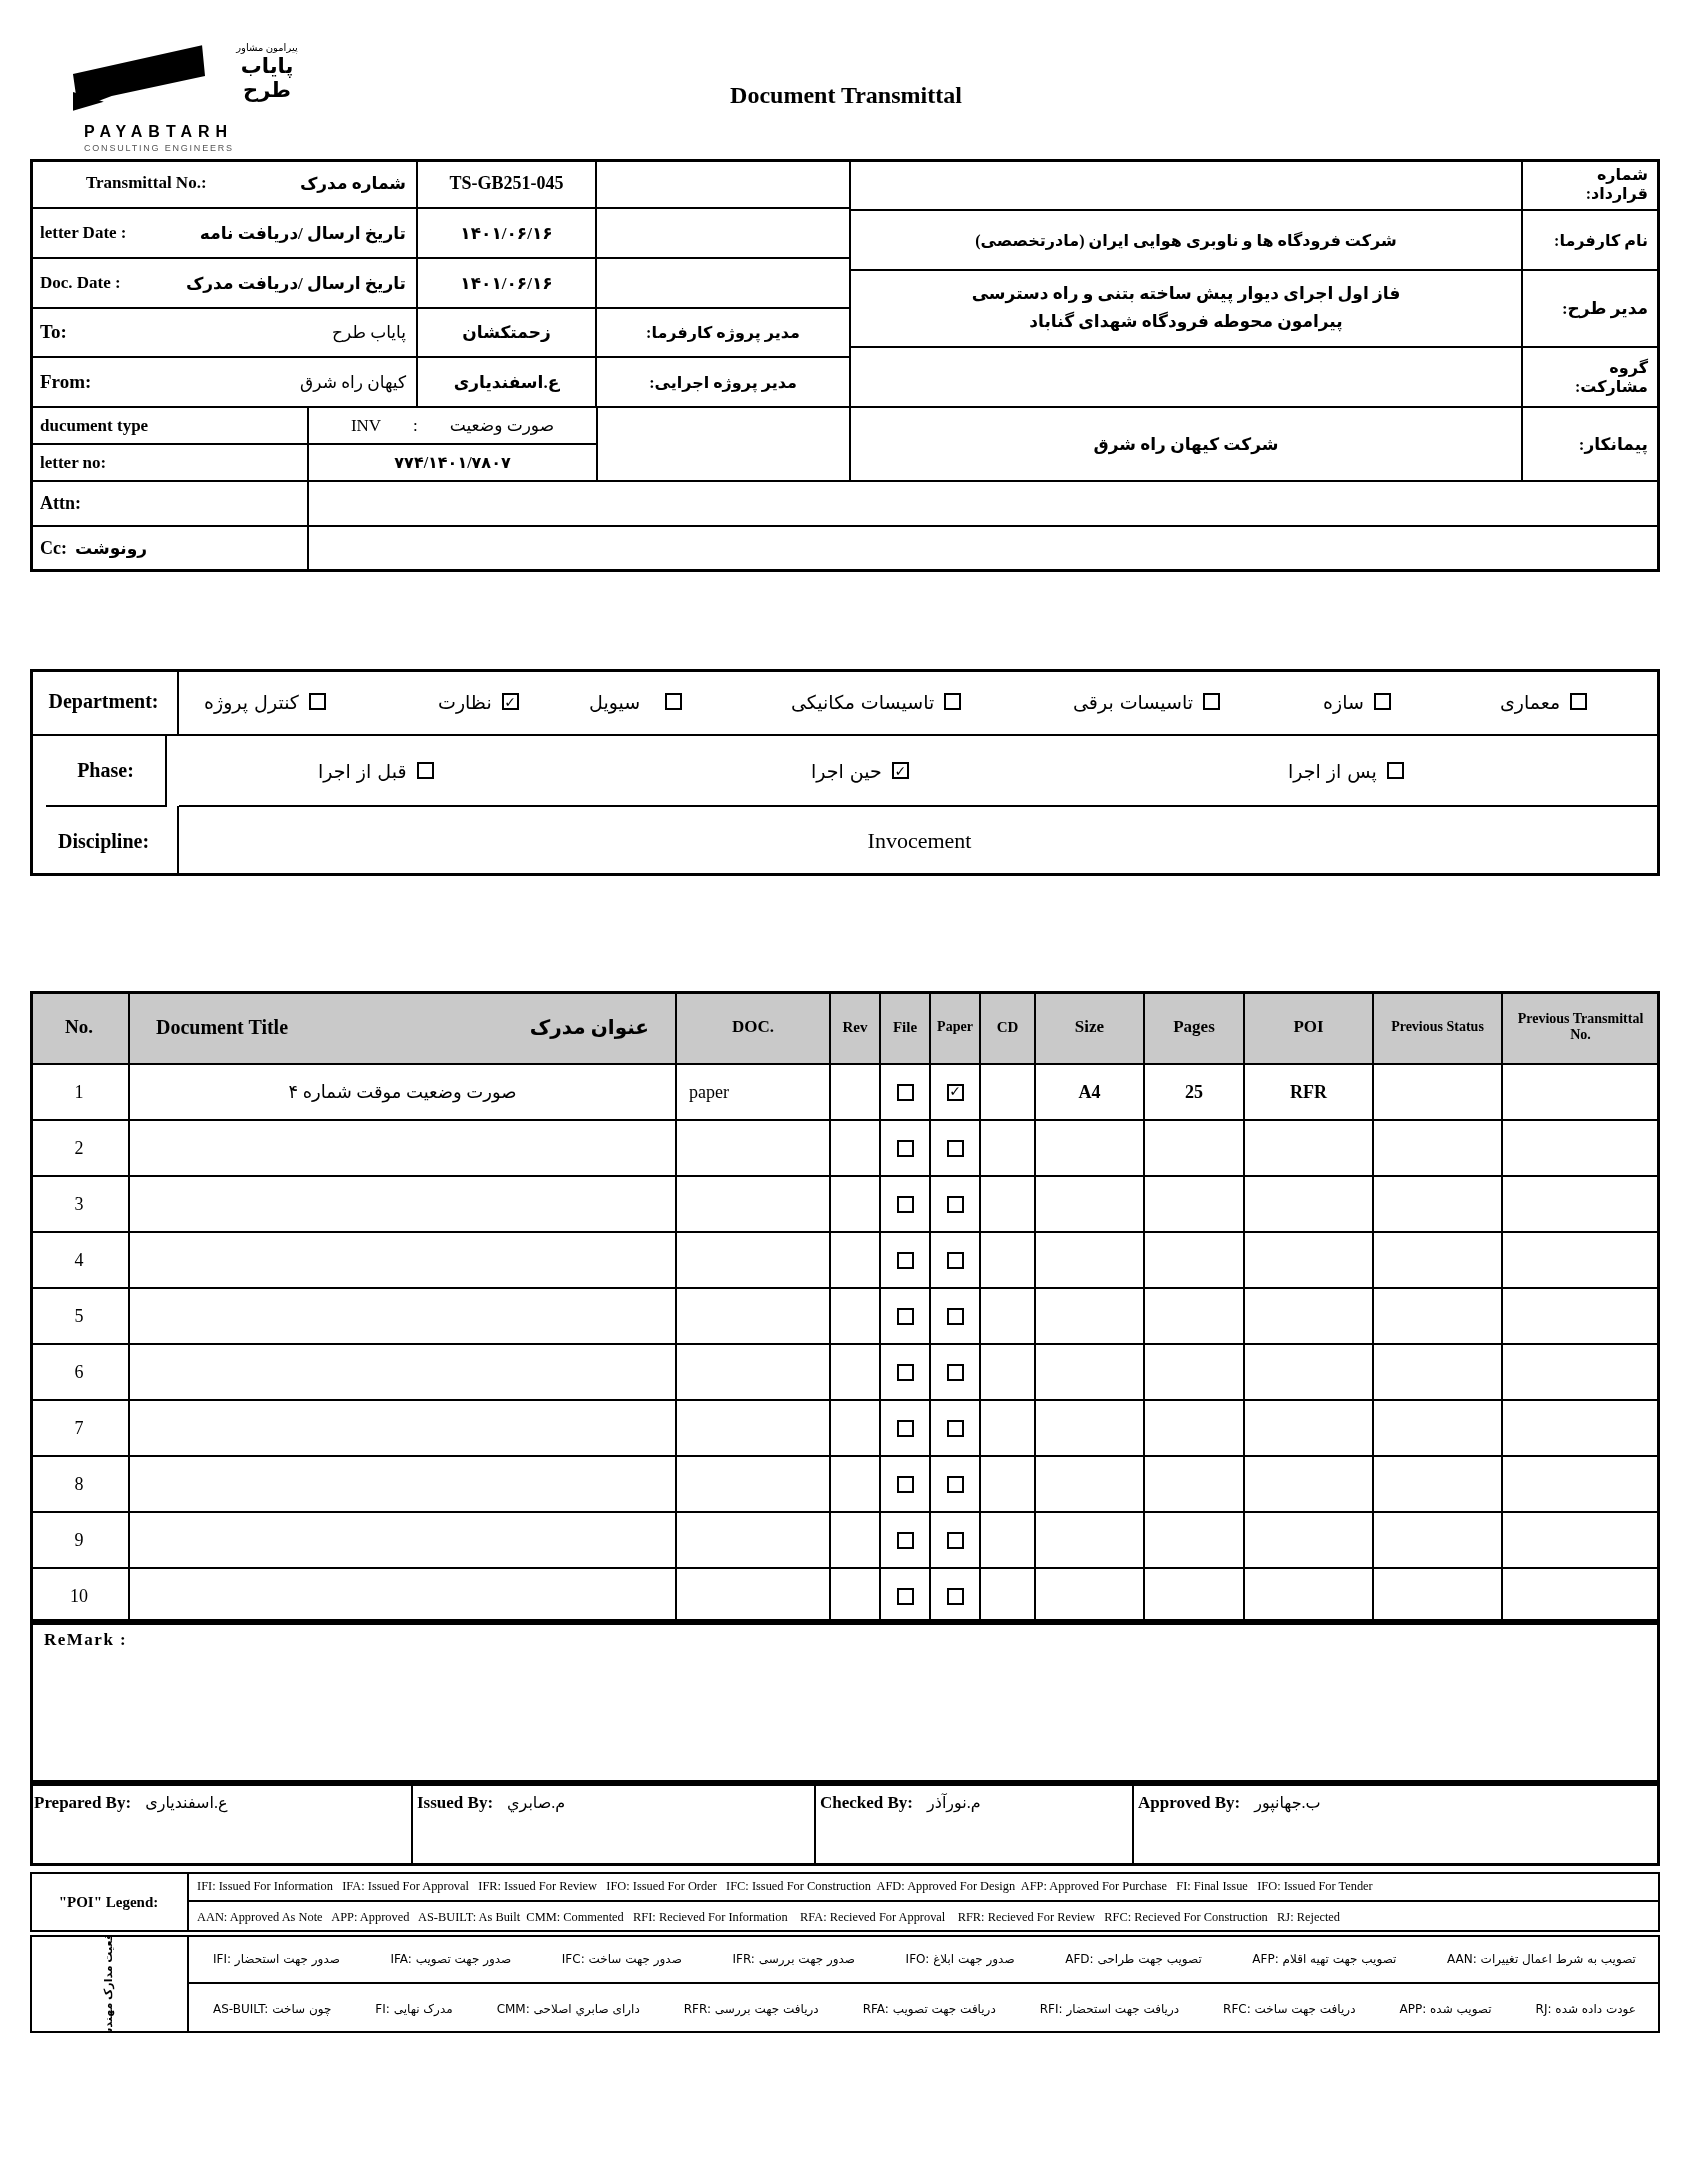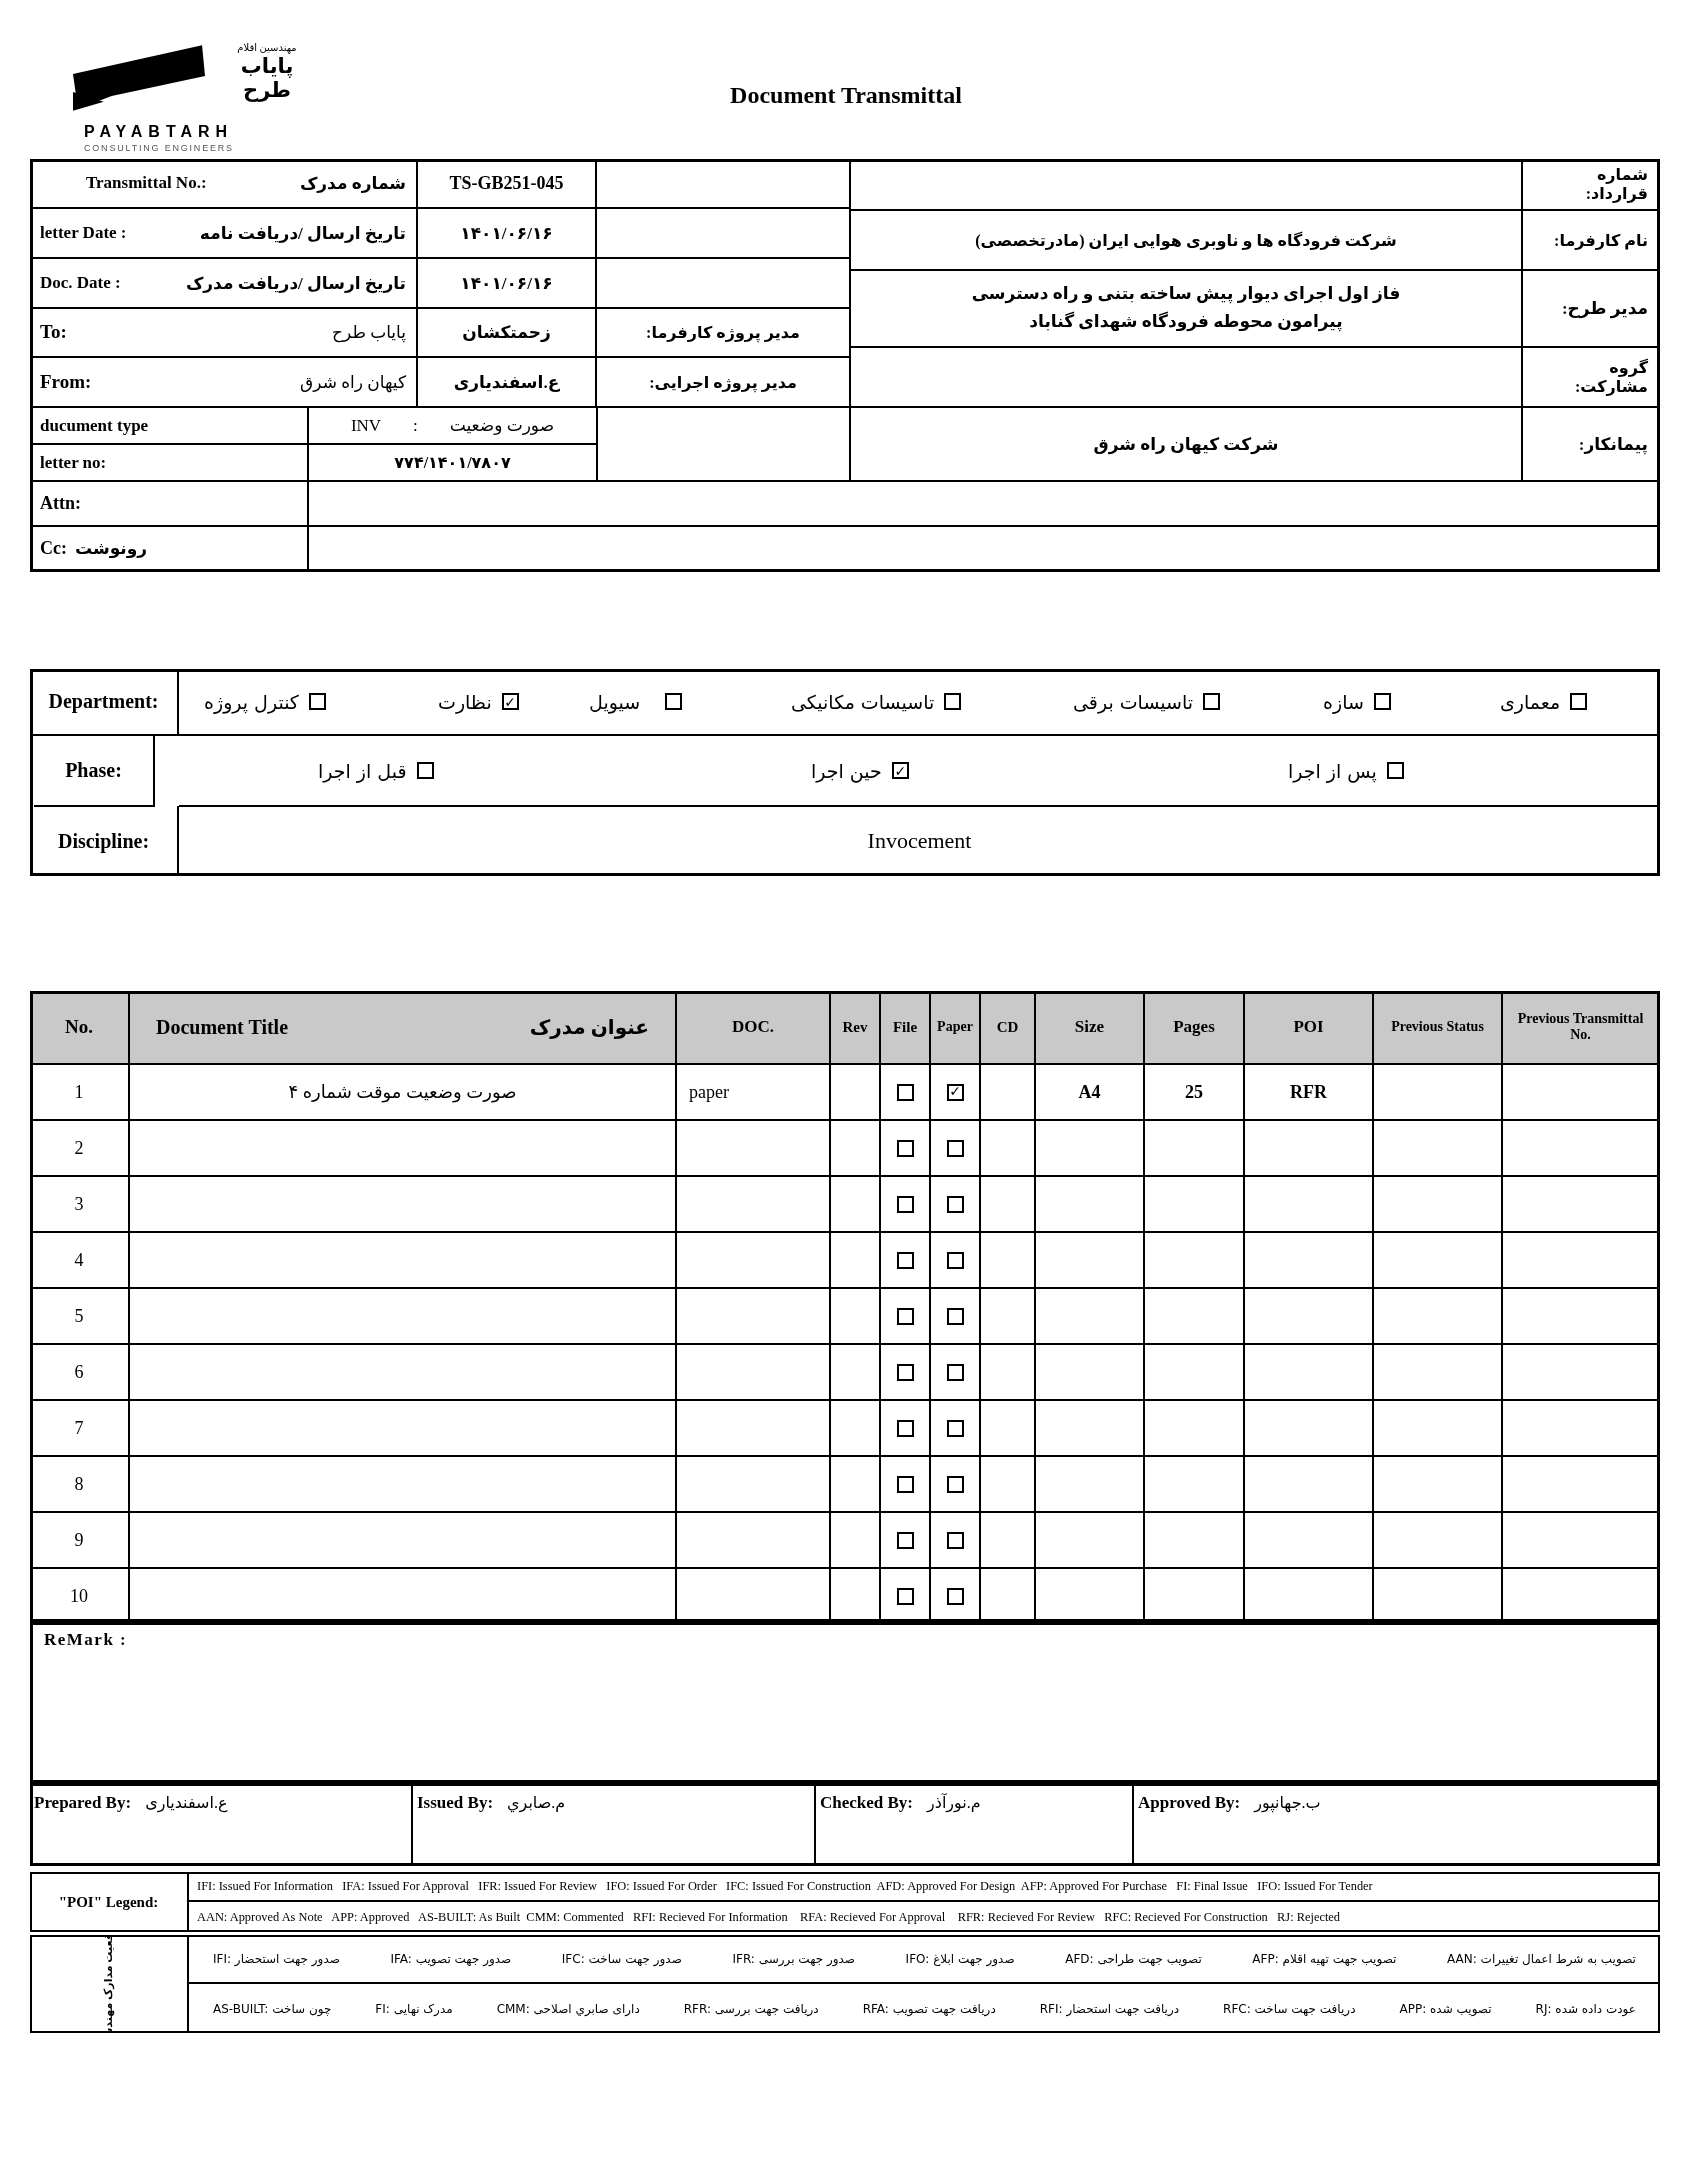--- a/index.html
+++ b/index.html
@@ -81,21 +81,21 @@
 
   <div class="logo">
     <div class="logo-top">
       <span>
         <svg width="139" height="74" viewBox="0 0 140 74">
           <polygon points="3,32 133,3 136,34 42,54 8,67" fill="#000"></polygon>
           <polygon points="3,50 34,60 3,69" fill="#000"></polygon>
         </svg>
       </span>
       <div class="logo-fa">
-        <div class="tag" dir="rtl">مهندسین اقلام</div>
+        <div class="tag" dir="rtl">پیرامون مشاور</div>
         <div class="nm" dir="rtl">پایاب طرح</div>
       </div>
     </div>
     <div class="logo-en">PAYABTARH</div>
     <div class="logo-sub">CONSULTING ENGINEERS</div>
   </div>
 
   <div class="page-title">Document Transmittal</div>
 
   <div class="abs" style="left:30px;top:159px;width:1630px;height:413px">
@@ -208,21 +208,21 @@
         <div class="chk-item" style="left: 1144px;">
           <span dir="rtl">سازه</span>
           <span class="cbx"></span>
         </div>
         <div class="chk-item" style="left: 1321px;">
           <span dir="rtl">معماری</span>
           <span class="cbx"></span>
         </div>
       </div>
 
-    <div class="cls-label bb" style="left:4px;top:67px;width:121px;height:71px">Phase:</div>
+    <div class="cls-label bb" style="left:16px;top:67px;width:121px;height:71px">Phase:</div>
     <div class="cls-row bb" id="phase-items" style="left:149px;top:67px;width:1481px;height:71px">
         <div class="chk-item" style="left: 139px;">
           <span dir="rtl">قبل از اجرا</span>
           <span class="cbx"></span>
         </div>
         <div class="chk-item" style="left: 632px;">
           <span dir="rtl">حین اجرا</span>
           <span class="cbx on">✓</span>
         </div>
         <div class="chk-item" style="left: 1109px;">

